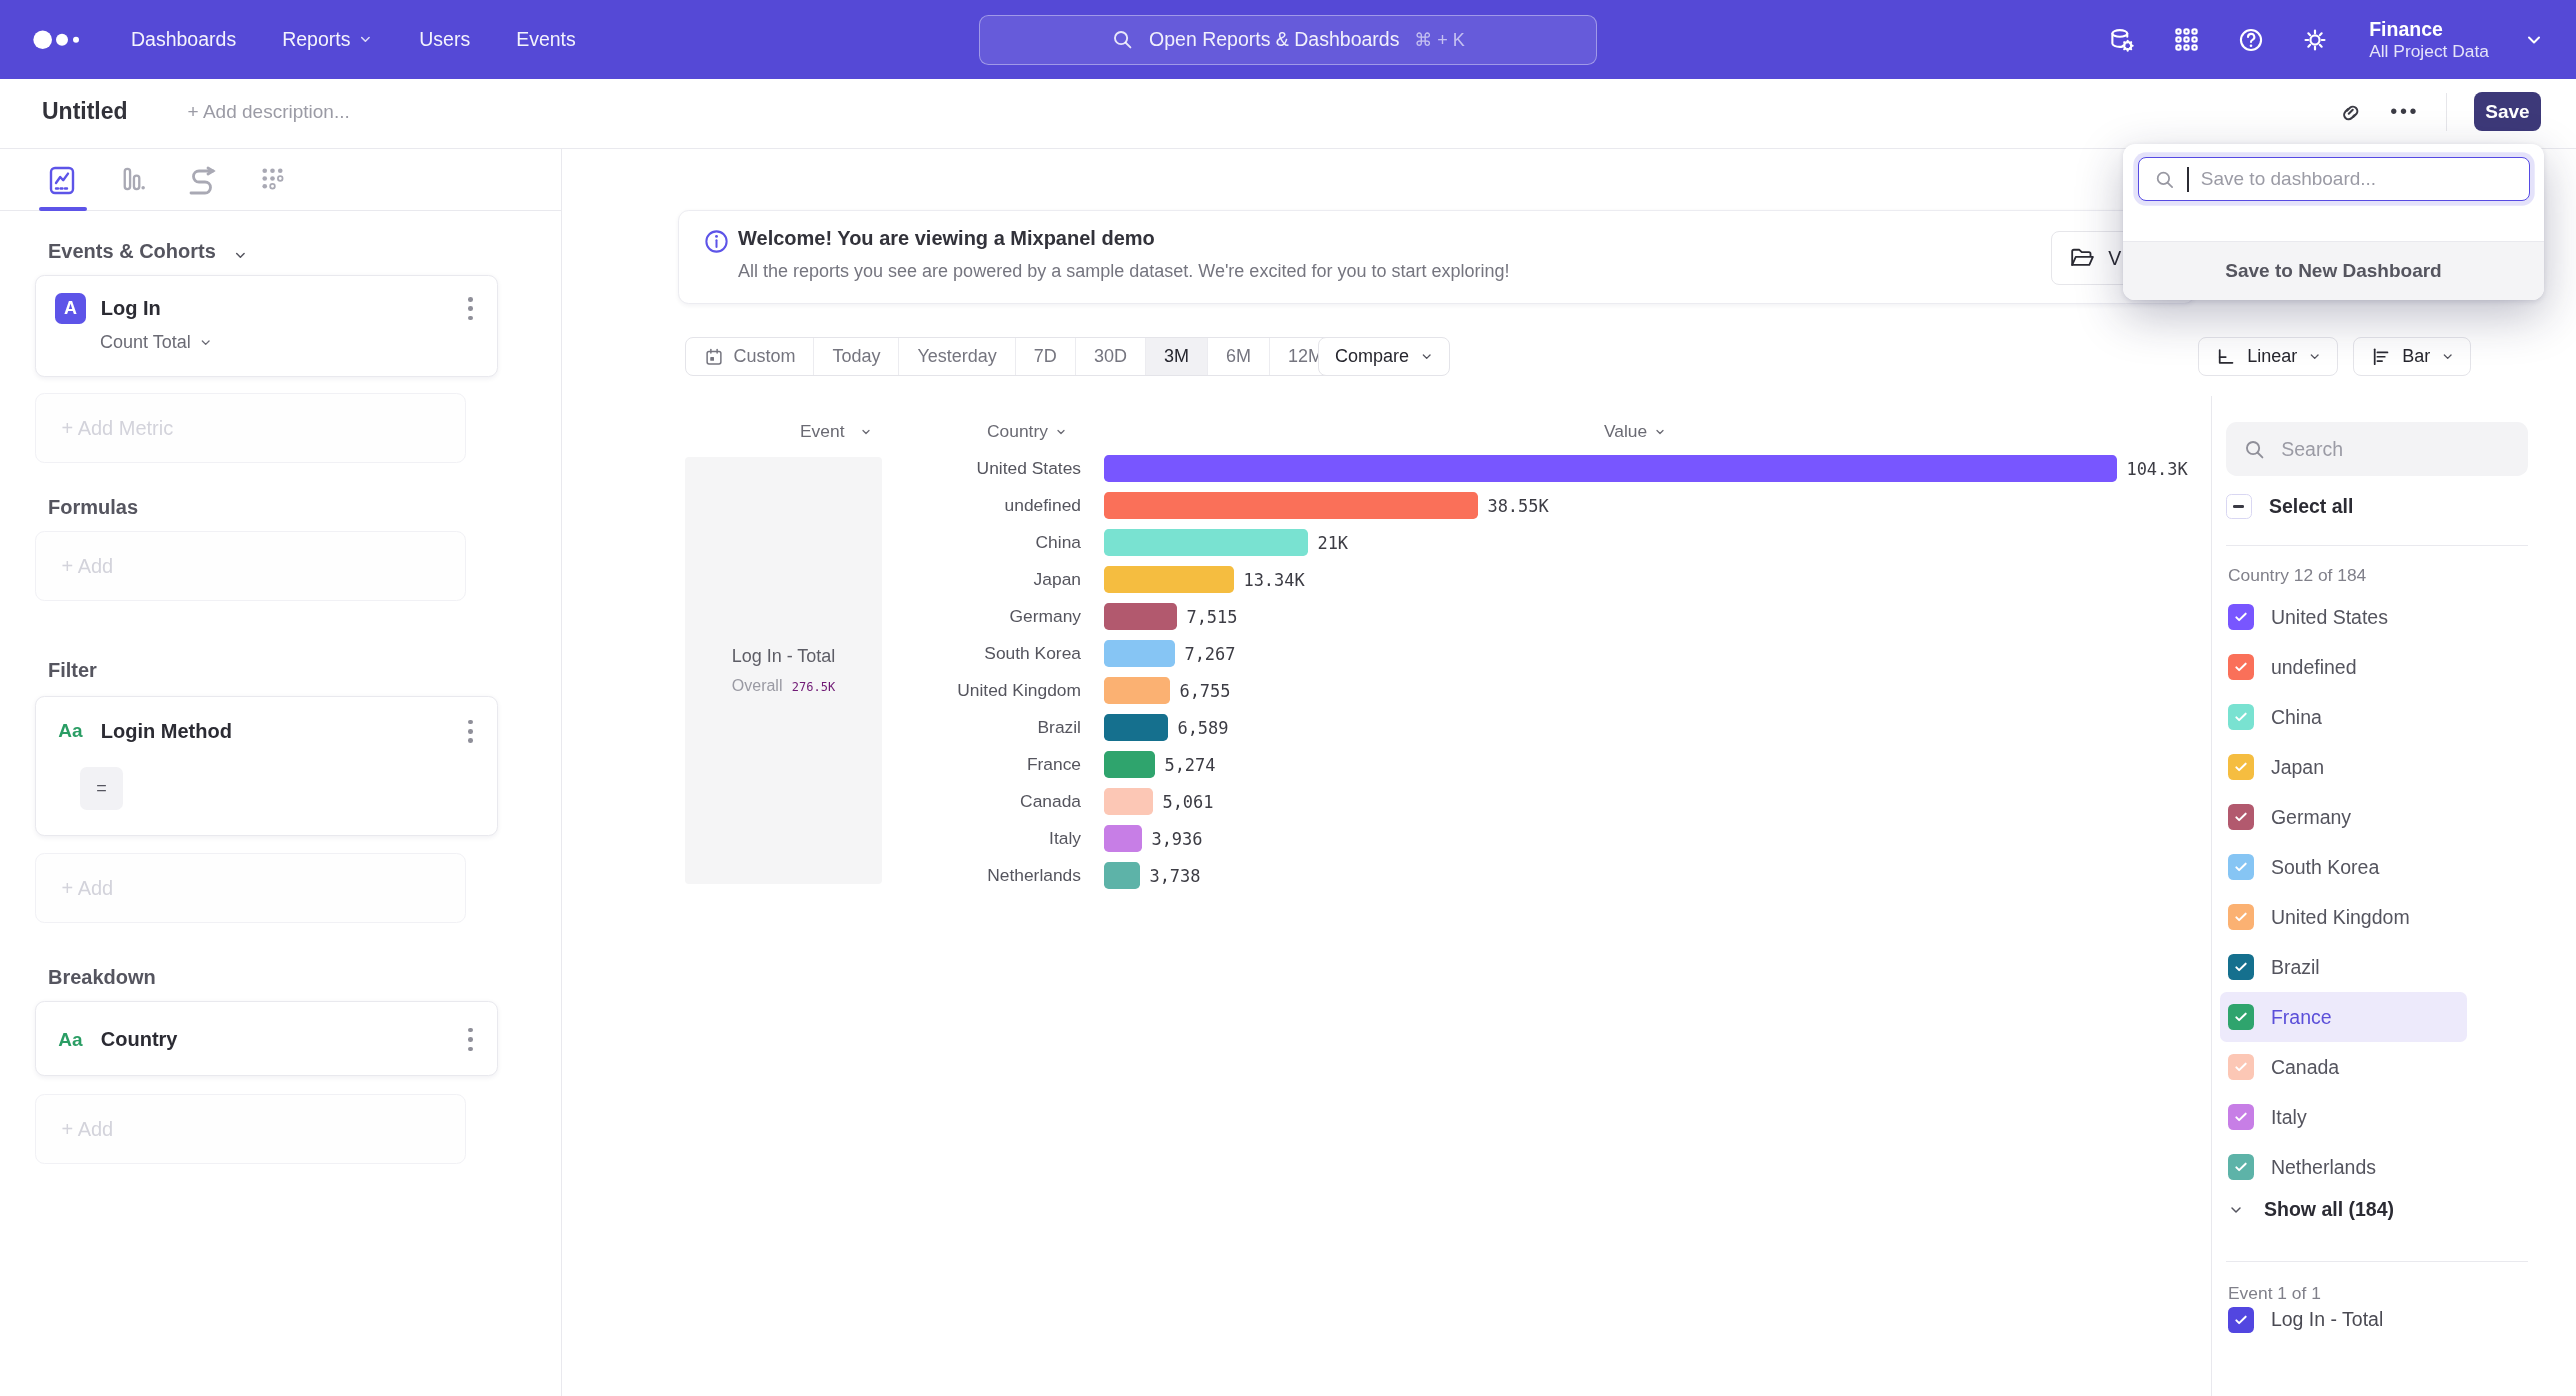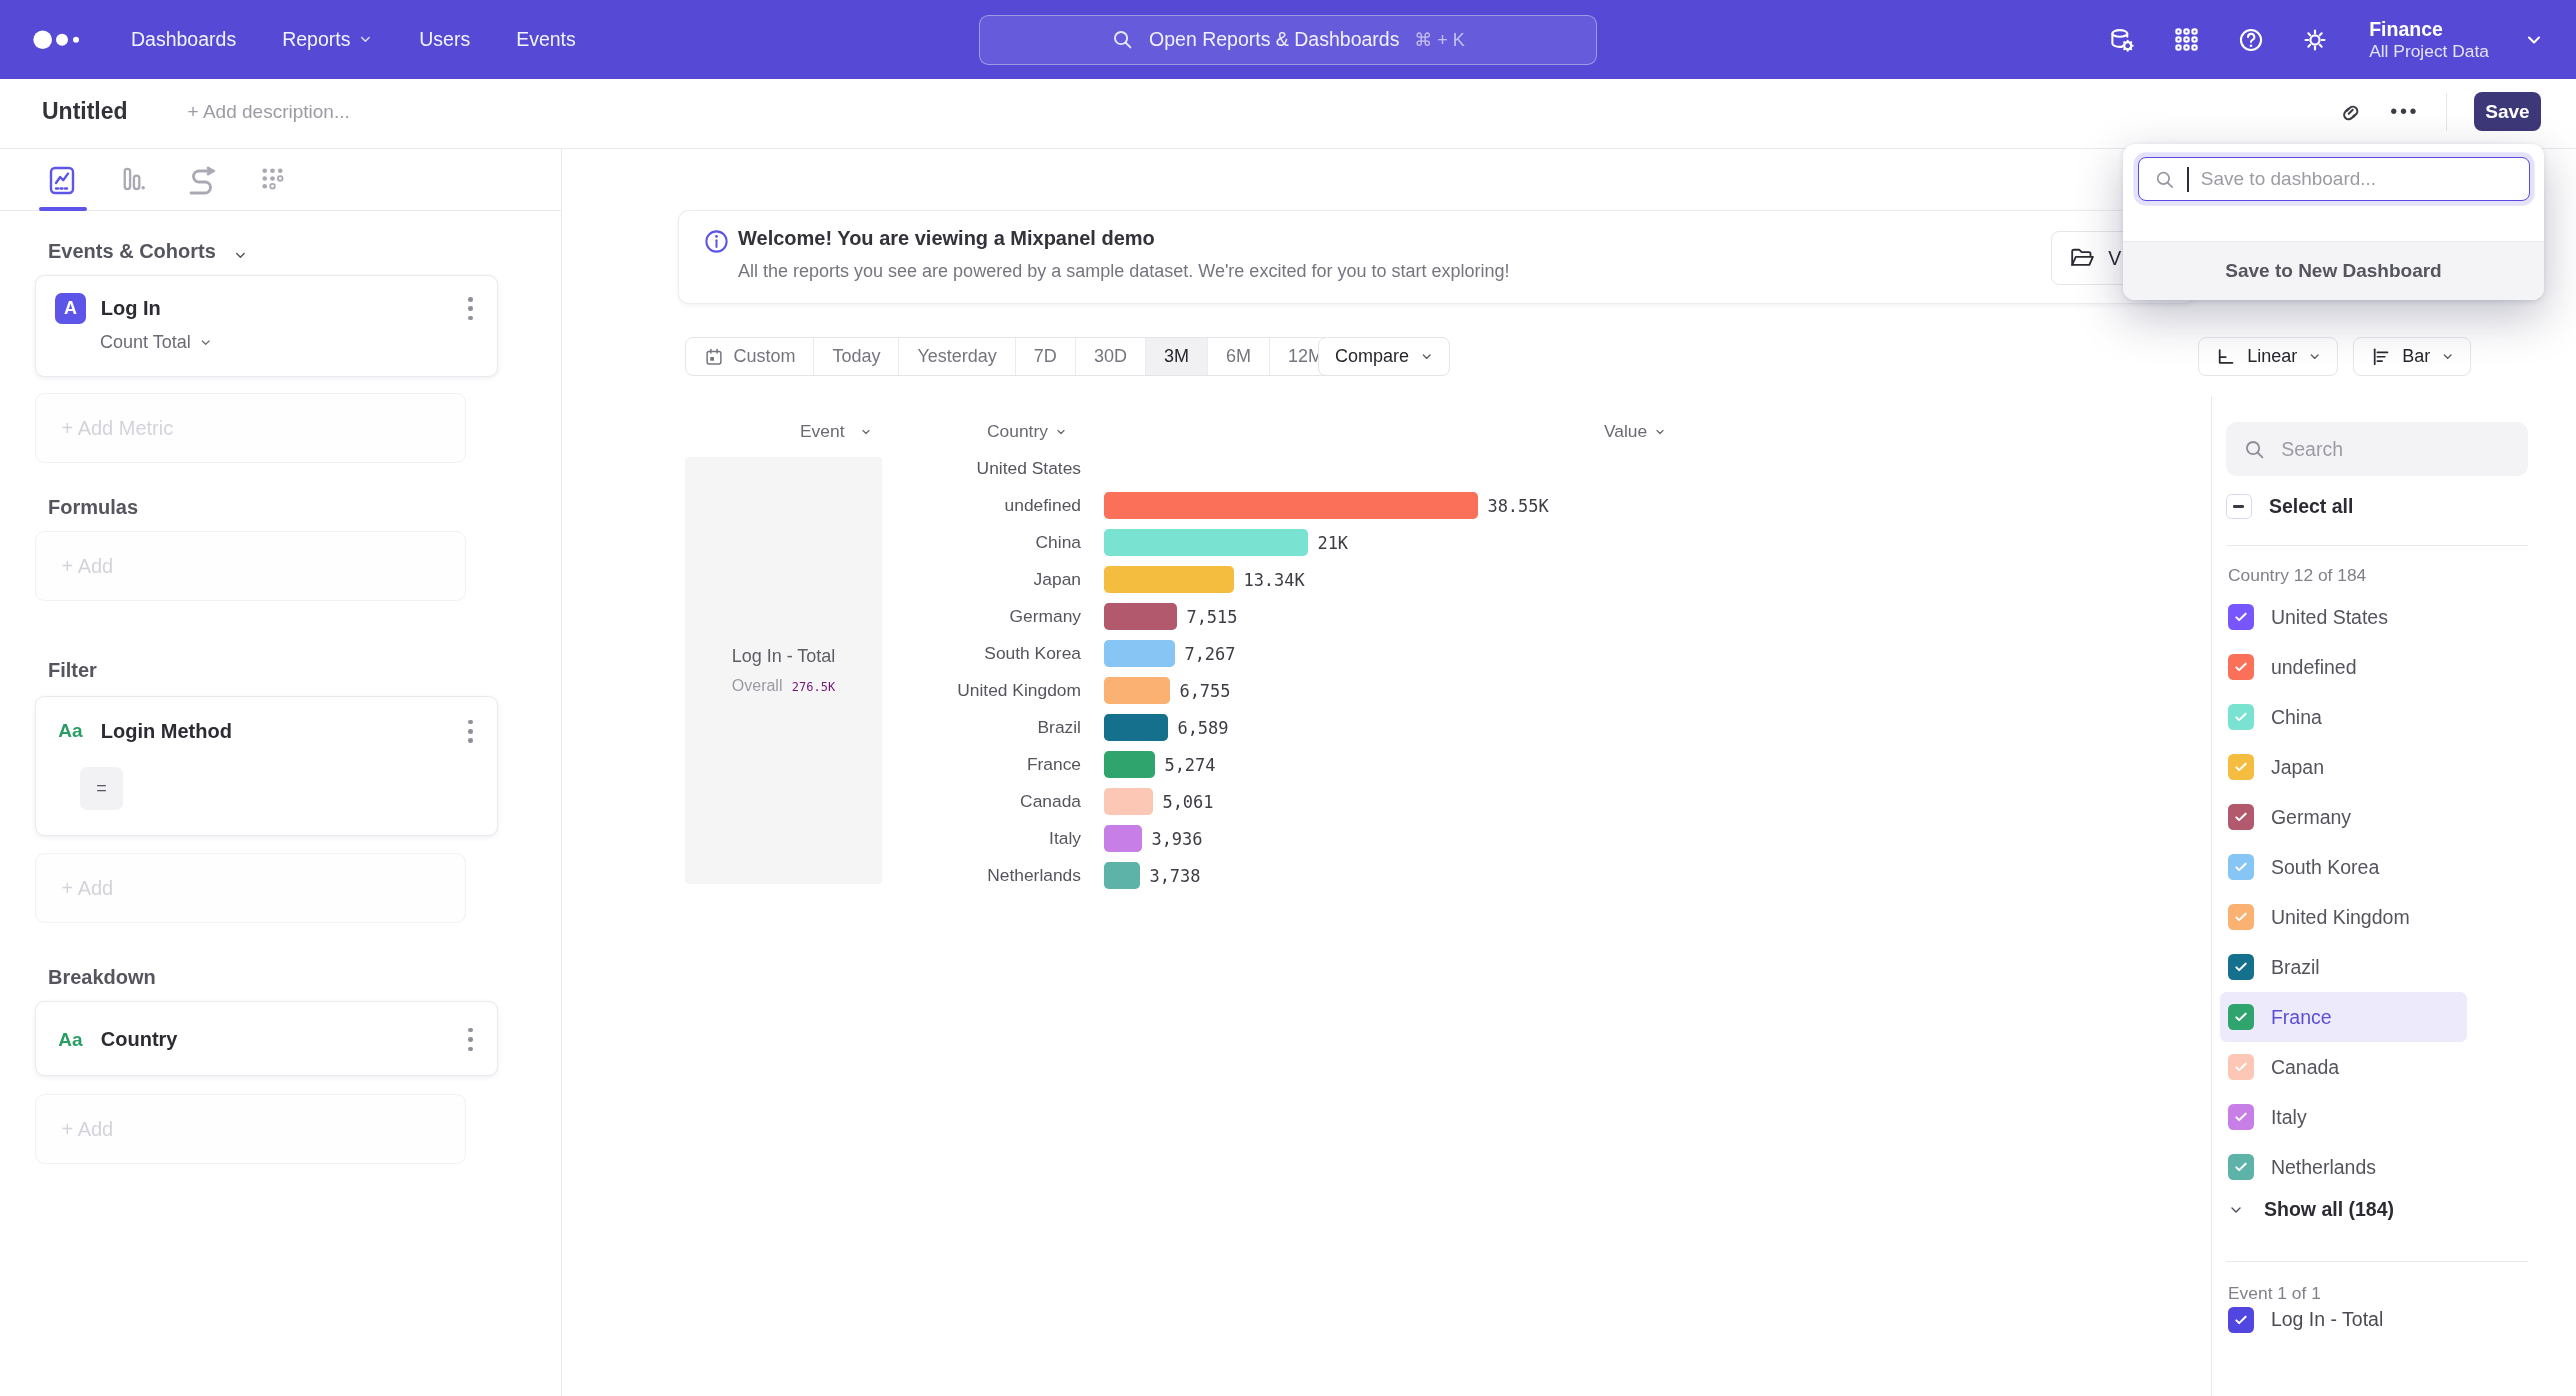--- a/index.html
+++ b/index.html
@@ -410,20 +410,24 @@
   <span class="en">Log In - Total</span>
   <span class="ov">
     <span class="l">Overall</span>
     <span class="v mono">276.5K</span>
   </span>
 </div>
 
 <div class="chart-rows">
   <div class="bar-row">
     <span class="bar-label">United States</span>
+    <span class="bar-track">
+      <span class="bar" style="width: 1013px; background: rgb(120, 86, 255);"></span>
+      <span class="bar-value mono">104.3K</span>
+    </span>
   </div>
 
   <div class="bar-row">
     <span class="bar-label">undefined</span>
     <span class="bar-track">
       <span class="bar" style="width: 374px; background: rgb(250, 112, 89);"></span>
       <span class="bar-value mono">38.55K</span>
     </span>
   </div>
 

